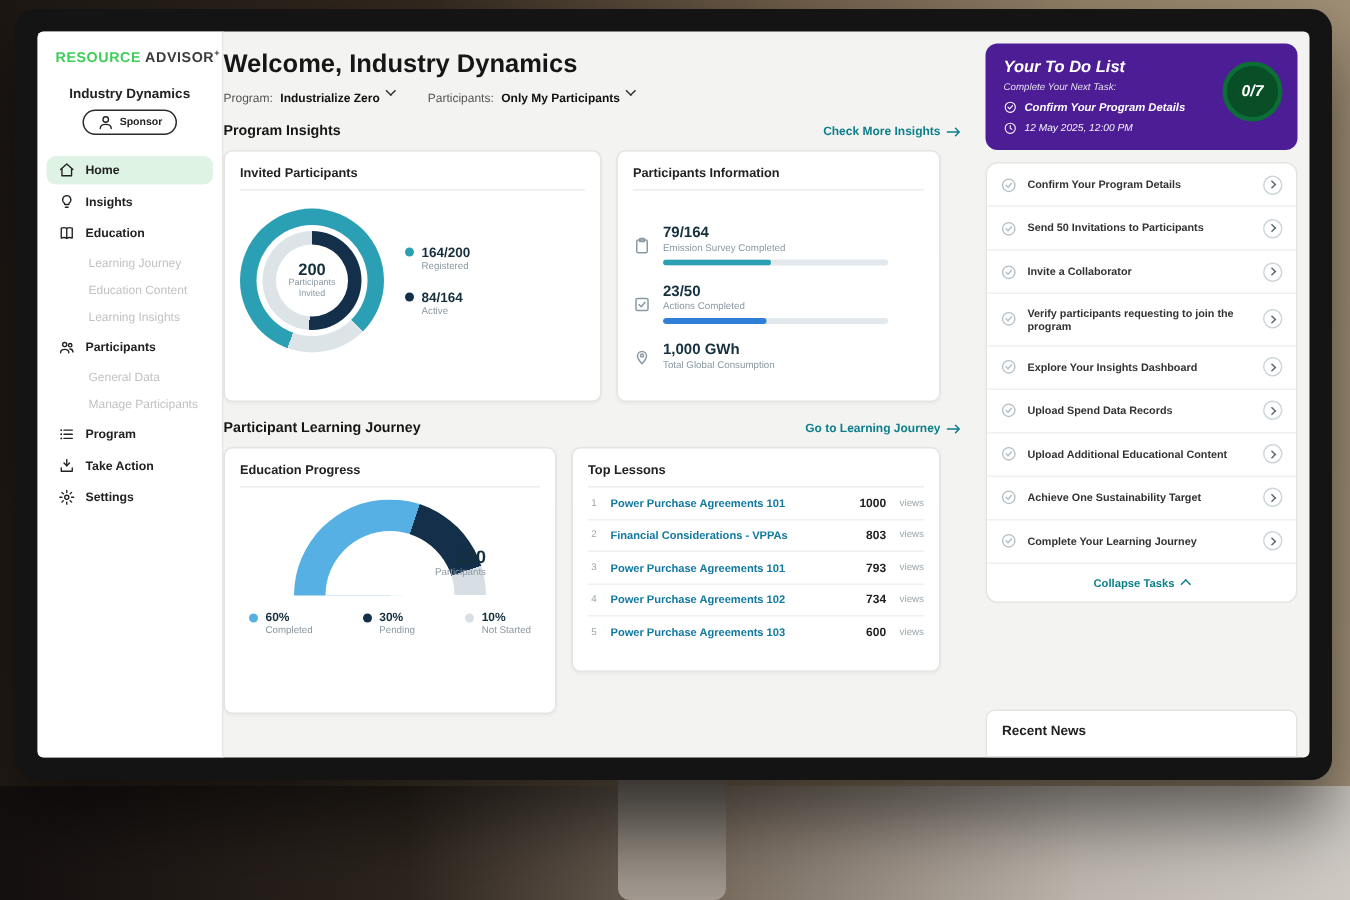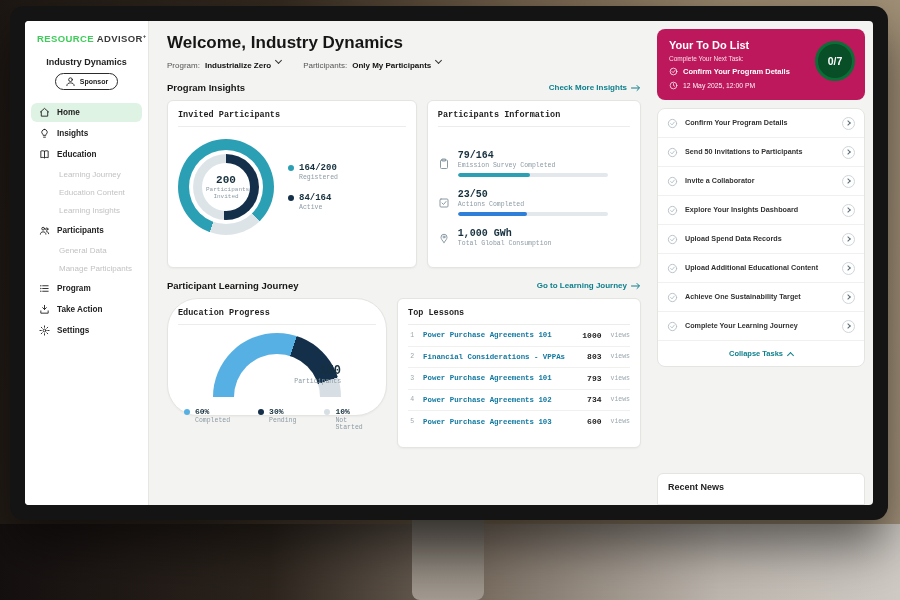--- a/index.html
+++ b/index.html
@@ -30,35 +30,35 @@
   .nav-item { display:flex; align-items:center; gap:7px; padding:4px 8px; margin:2px 6px;
     font-size:8.2px; font-weight:bold; color:#222; border-radius:6px; cursor:pointer; }
   .nav-item.active { background:#dff3e4; }
   .nav-item.sub { padding-left:28px; color:#c2c2c2; font-weight:normal; font-size:8px; margin:1px 6px; }
   .ico { display:inline-flex; align-items:center; justify-content:center; }
   .ico svg { width:11px; height:11px; }
   .ico svg path, .ico svg circle, .ico svg rect { fill:none; stroke:currentColor; stroke-width:2; stroke-linecap:round; stroke-linejoin:round; }
   .ico svg .fill { fill:currentColor; stroke:none; }
 
   
-  .main { flex:1; min-width:0; padding:12px 8px 0 18px; }
+  .main { flex:1; min-width:0; padding:12px 8px 0 0; }
   h1.welcome { font-size:17px; font-weight:bold; color:#161616; }
   .filters { display:flex; gap:22px; margin-top:8px; align-items:center; }
   .filter { display:flex; align-items:flex-start; gap:5px; cursor:pointer; }
   .filter .flabel { font-size:8px; color:#555; }
   .filter .fvalue { font-size:8px; font-weight:bold; color:#111; }
   .chev-down { width:5px; height:5px; border-right:1.2px solid #333; border-bottom:1.2px solid #333; transform:rotate(45deg); margin-top:-3px; }
 
   .section-head { display:flex; justify-content:space-between; align-items:center; margin:12px 0 7px; }
   .section-title { font-size:9.5px; font-weight:bold; color:#161616; }
   .section-link { display:flex; align-items:center; gap:4px; font-size:8px; font-weight:bold; color:#0d7f8c; cursor:pointer; }
   .section-link svg { width:10px; height:8px; }
   .section-link svg path { fill:none; stroke:currentColor; stroke-width:2; stroke-linecap:round; stroke-linejoin:round; }
 
-  .cards-row { display:flex; gap:10px;font-family:Liberation Mono, monospace; }
+  .cards-row { display:flex; gap:10px; }
   .card { background:#fff; border:1px solid #e4e4e1; border-radius:6px; padding:9px 10px; box-shadow:0 1px 2px rgba(0,0,0,.04); }
   .card-title { font-size:8.5px; font-weight:bold; color:#222; padding-bottom:6px; border-bottom:1px solid #ececea; }
 
   .card-invited { width:252px; height:168px; }
   .invited-body { display:flex; align-items:center; gap:14px; margin-top:12px; }
   .donut { position:relative; width:96px; height:96px; flex-shrink:0; }
   .donut .r1 { position:absolute; inset:0; border-radius:50%; }
   .donut .h1 { position:absolute; inset:11px; border-radius:50%; background:#fff; }
   .donut .r2 { position:absolute; inset:15px; border-radius:50%; }
   .donut .h2 { position:absolute; inset:24px; border-radius:50%; background:#fff; display:flex; flex-direction:column; align-items:center; justify-content:center; text-align:center; }
@@ -73,21 +73,21 @@
   .card-info { width:216px; height:168px; }
   .info-rows { margin-top:23px; display:flex; flex-direction:column; gap:12px; }
   .info-row { display:flex; gap:8px; }
   .info-row .ico { color:#8a9aa3; margin-top:1px; }
   .info-row .ico svg { width:12px; height:12px; }
   .stat-val { font-size:10px; font-weight:bold; color:#16303e; }
   .stat-lab { font-size:6.5px; color:#8b9aa3; margin-top:1px; }
   .bar { width:150px; height:4px; border-radius:2px; background:#e2e8ec; margin-top:4px; overflow:hidden; }
   .bar-fill { height:100%; border-radius:2px; }
 
-  .card-edu { width:222px; height:118px;border-radius:31px; }
+  .card-edu { width:222px; height:178px; }
   .gauge-wrap { margin-top:8px; }
   .gauge { position:relative; width:128px; height:64px; overflow:hidden; margin:0 auto; }
   .gauge-arc { position:absolute; left:0; top:0; width:128px; height:128px; border-radius:50%; }
   .gauge-hole { position:absolute; left:21px; top:21px; width:86px; height:86px; border-radius:50%; background:#fff; }
   .gauge-center { position:absolute; left:0; bottom:12px; width:100%; text-align:right; }
   .gauge-center .cv { font-size:12px; font-weight:bold; color:#16303e; }
   .gauge-center .cl { font-size:6.5px; color:#8b9aa3; }
   .gauge-legend { display:flex; justify-content:space-between; margin:10px 6px 0;gap:28px; }
 
   .card-lessons { width:246px; height:150px; padding-bottom:4px; }
@@ -424,21 +424,21 @@
           <span class="lesson-rank">5</span>
           <span class="lesson-title">Power Purchase Agreements 103</span>
           <span class="lesson-views">600</span>
           <span class="lesson-views-label">views</span>
         </div>
       </div>
     </div>
   </div>
 
   <div class="rightpanel">
-    <div class="todo-card" style="background: #be185d;">
+    <div class="todo-card" style="background: #4c1d95; font-style: italic;">
       <div class="todo-title">Your To Do List</div>
       <div class="todo-badge" style="background: rgb(8, 79, 40); border: 3px solid rgb(12, 109, 55);">0/7</div>
       <div class="todo-sub">Complete Your Next Task:</div>
       <div class="todo-next">
         <span class="ico">
               <svg viewBox="0 0 24 24">
                 <circle cx="12" cy="12" r="9"></circle>
                 <path d="M8 12l3 3 5-6"></path>
               </svg>
             </span>
@@ -492,20 +492,32 @@
               <i></i>
             </span>
       </div>
       <div class="task-row">
         <span class="ico">
               <svg viewBox="0 0 24 24">
                 <circle cx="12" cy="12" r="9"></circle>
                 <path d="M8 12l3 3 5-6"></path>
               </svg>
             </span>
+        <span class="task-label">Verify participants requesting to join the program</span>
+        <span class="task-chev">
+              <i></i>
+            </span>
+      </div>
+      <div class="task-row">
+        <span class="ico">
+              <svg viewBox="0 0 24 24">
+                <circle cx="12" cy="12" r="9"></circle>
+                <path d="M8 12l3 3 5-6"></path>
+              </svg>
+            </span>
         <span class="task-label">Explore Your Insights Dashboard</span>
         <span class="task-chev">
               <i></i>
             </span>
       </div>
       <div class="task-row">
         <span class="ico">
               <svg viewBox="0 0 24 24">
                 <circle cx="12" cy="12" r="9"></circle>
                 <path d="M8 12l3 3 5-6"></path>

